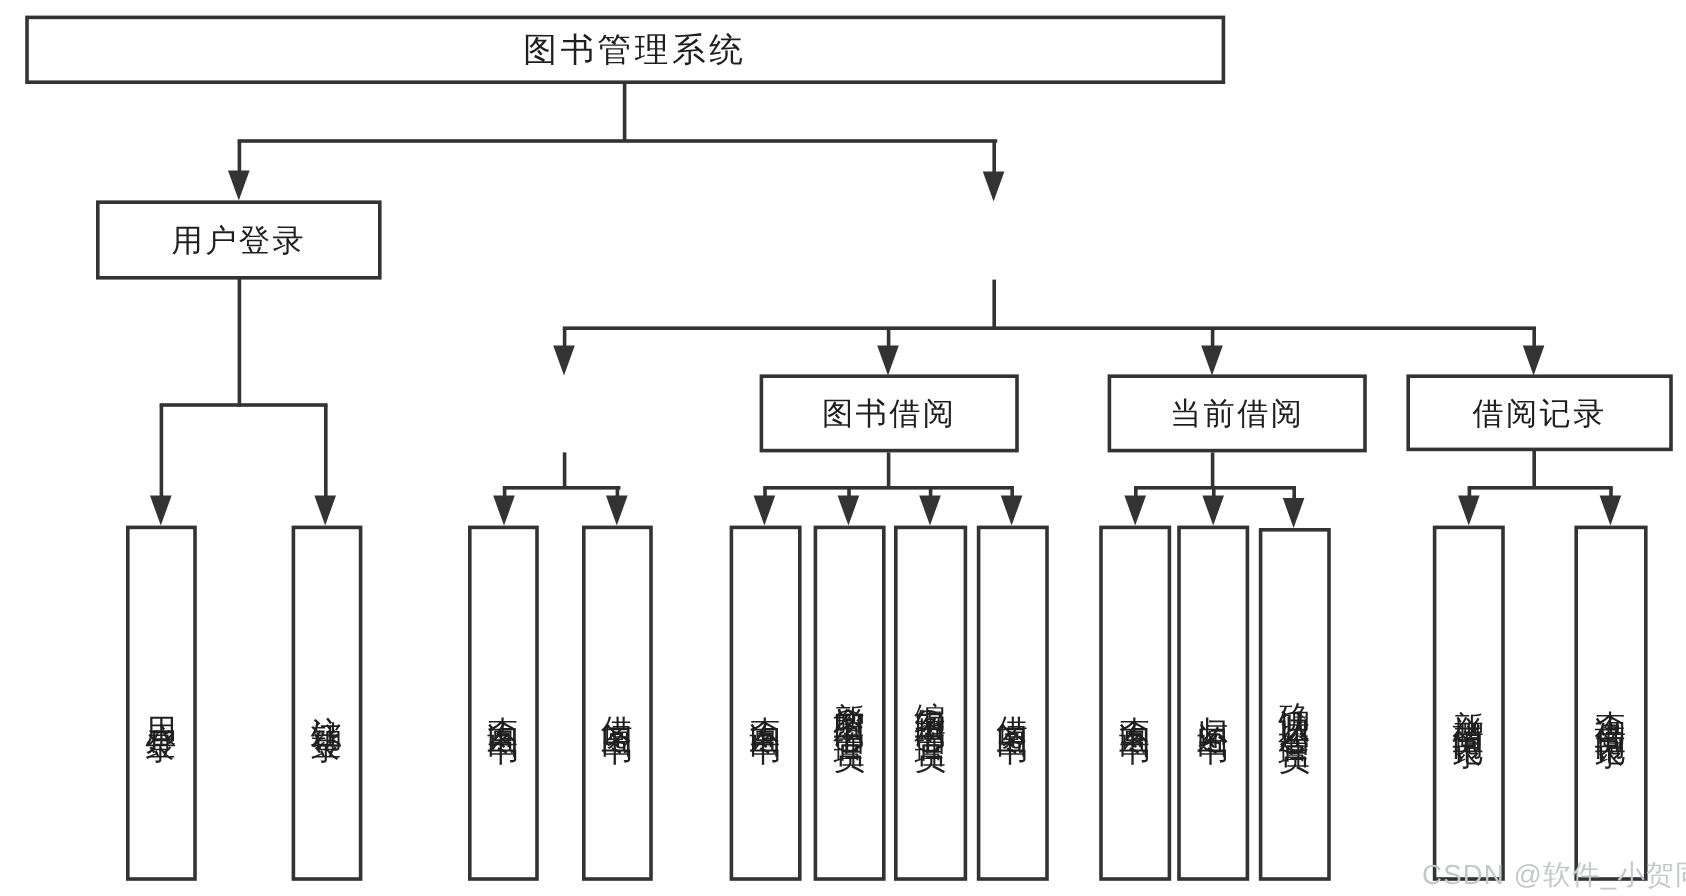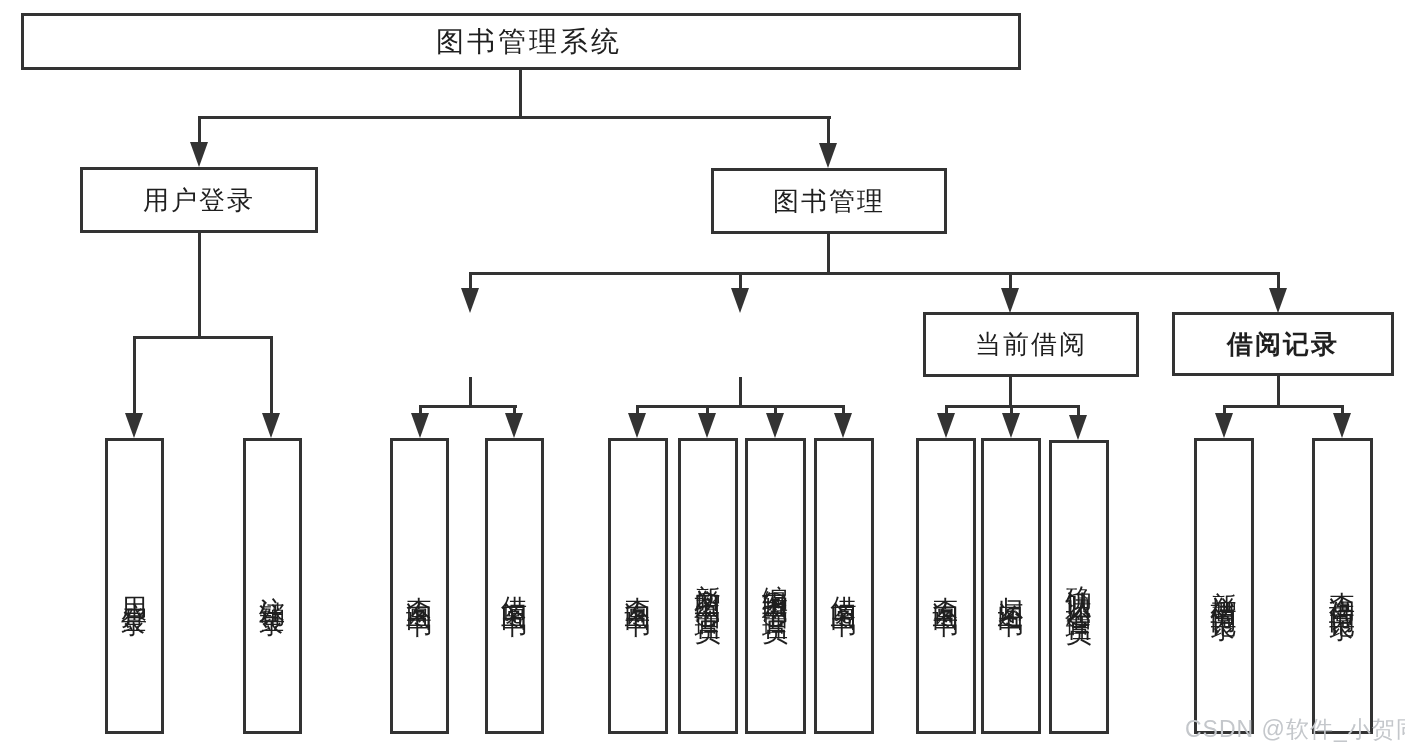--- a/index.html
+++ b/index.html
@@ -53,31 +53,31 @@
 <div id="canvas">
 
   <div class="box root-box" style="left:21px;top:13px;width:1000px;height:57px;padding-left:16px;">
     <span class="lbl">图书管理系统</span>
   </div>
 
   <div class="box" style="left:80px;top:167px;width:238px;height:66px;">
     <span class="lbl">用户登录</span>
   </div>
 
-  <div class="box" style="left:711px;top:168px;width:236px;height:66px;">
-    <span class="lbl">图书管理</span>
-  </div>
 
 
+  <div class="box" style="left:633px;top:312px;width:216px;height:65px;">
+    <span class="lbl">图书借阅</span>
+  </div>
 
   <div class="box" style="left:903px;top:312px;width:216px;height:65px;margin-left:20px;">
     <span class="lbl">当前借阅</span>
   </div>
 
-  <div class="box" style="left:1172px;top:312px;width:222px;height:64px;font-weight:bold;">
+  <div class="box" style="left:1172px;top:312px;width:222px;height:64px;">
     <span class="lbl">借阅记录</span>
   </div>
 
   <div class="box leaf" style="left:105px;top:438px;width:59px;height:296px;">
     <span class="vt">用户登录</span>
   </div>
   <div class="box leaf" style="left:243px;top:438px;width:59px;height:296px;">
     <span class="vt">注销登录</span>
   </div>
 

